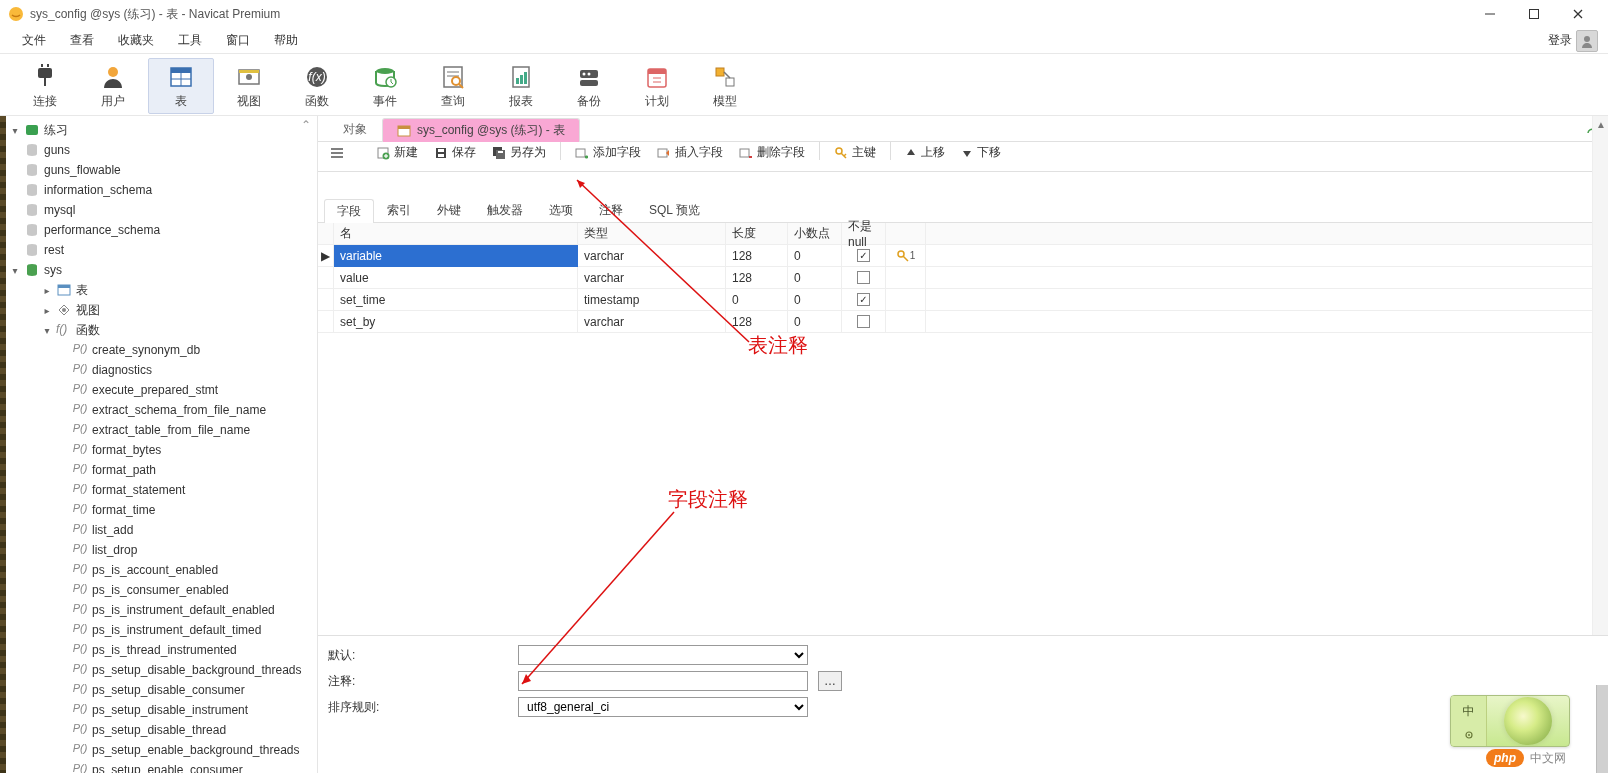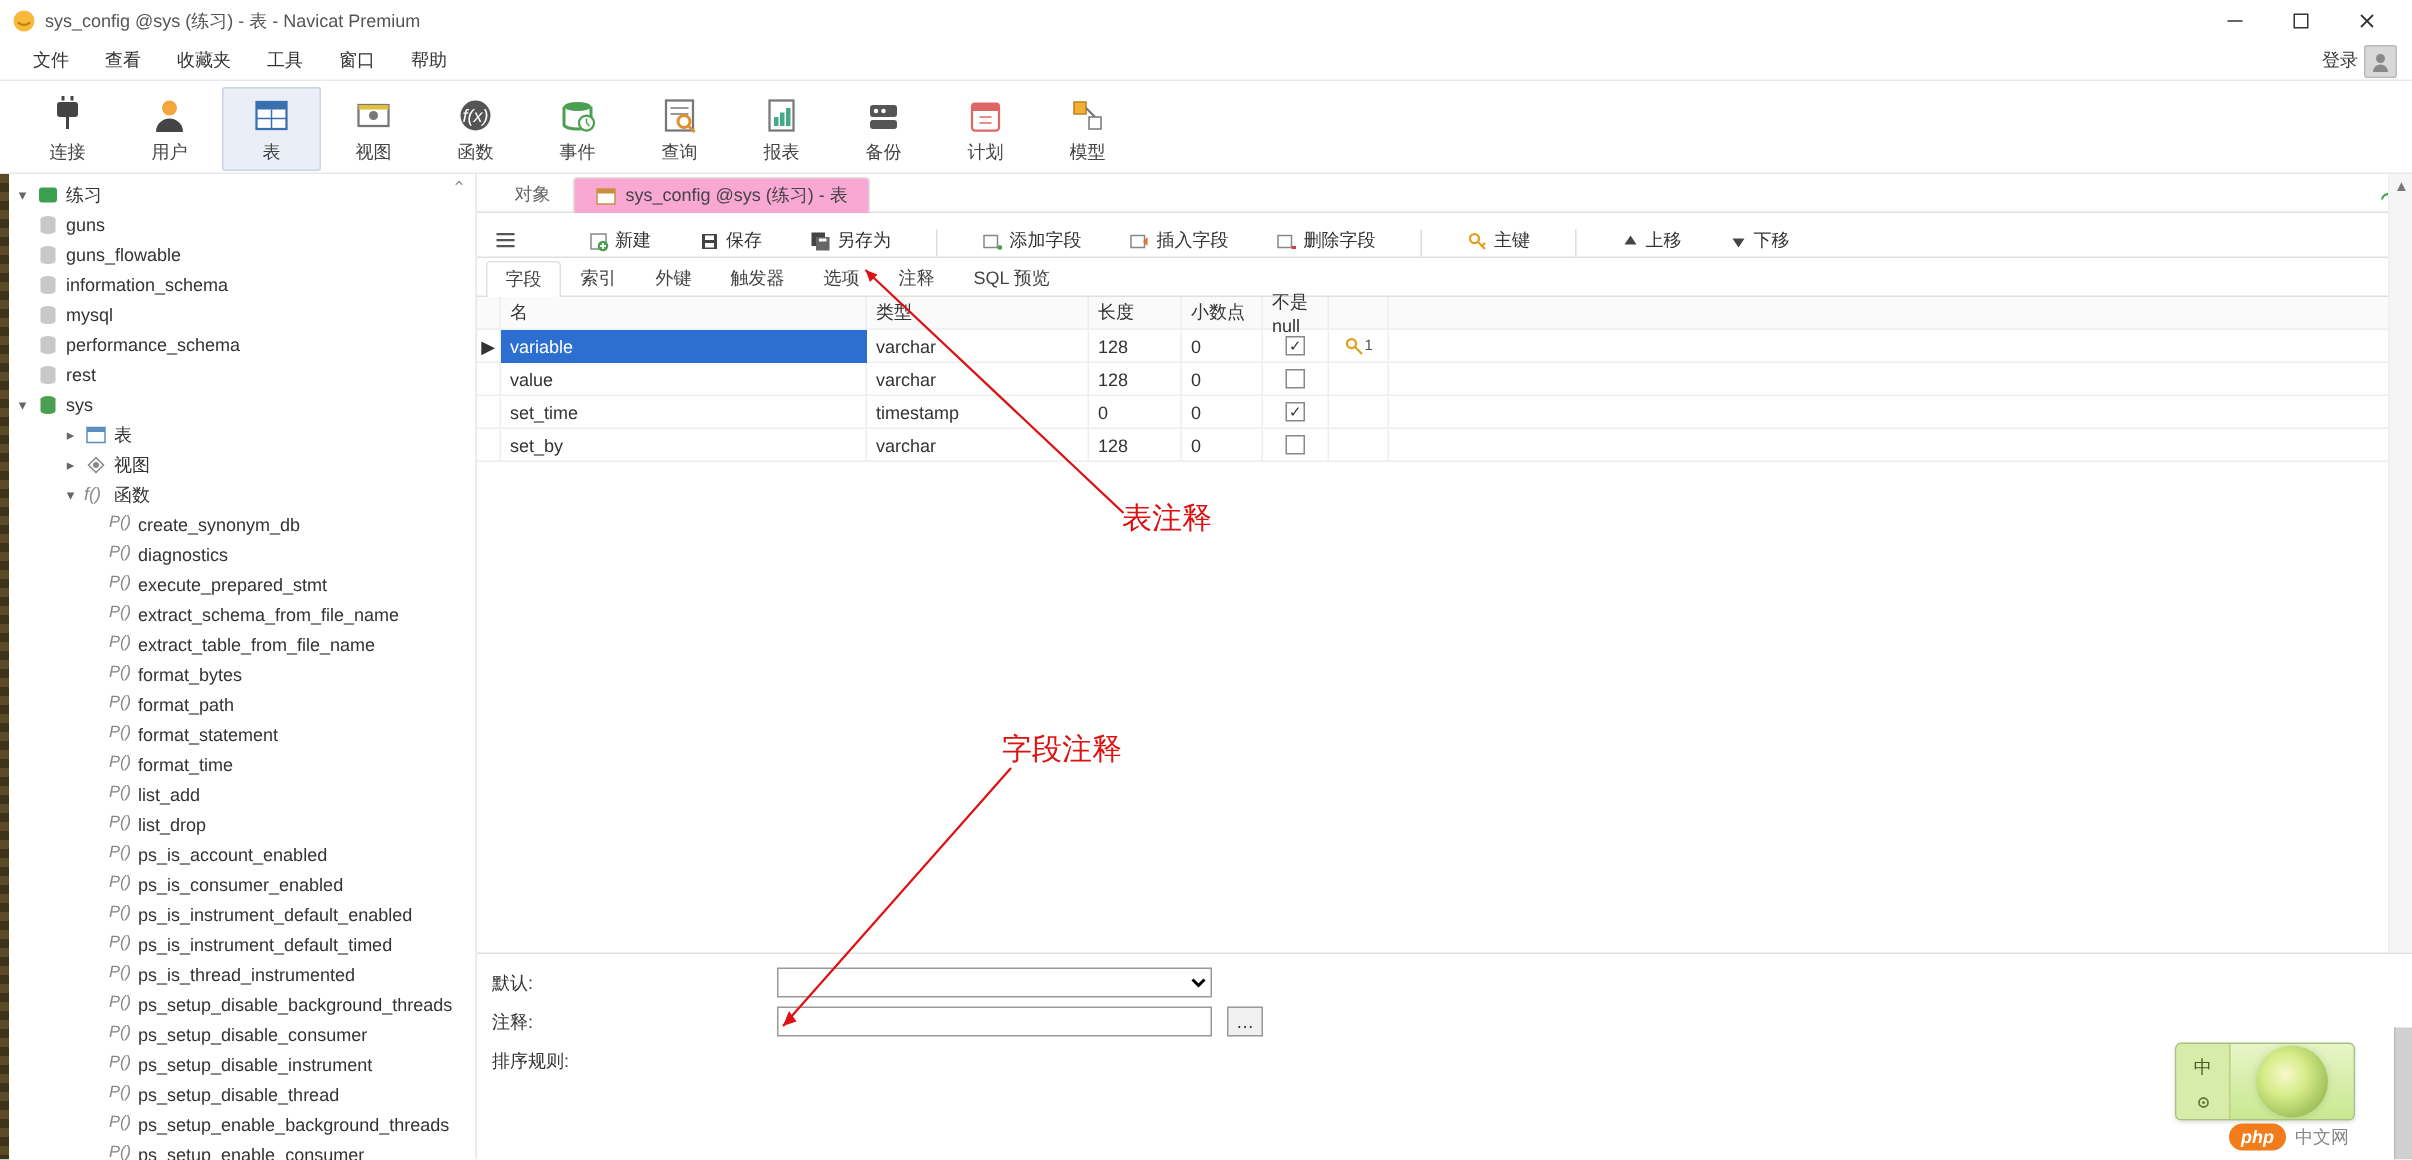--- a/index.html
+++ b/index.html
@@ -37,26 +37,26 @@
 .indent-2 { padding-left:32px; }
 .indent-3 { padding-left:48px; }
 
 .content { flex:1; display:flex; flex-direction:column; position:relative; }
 .tabstrip { height:26px; display:flex; align-items:flex-end; padding-left:10px; border-bottom:1px solid #e0e0e0; background:#fff; }
 .tab { height:24px; padding:0 14px; display:flex; align-items:center; gap:6px; border:1px solid transparent; border-bottom:none; color:#444; }
 .tab.active { background:#f9a8d4; border-color:#e0e0e0; border-top-left-radius:3px; border-top-right-radius:3px; position:relative; top:1px; }
 .tab.obj { color:#666; }
 .tabstrip .right-icon { margin-left:auto; margin-right:8px; width:16px; height:16px; display:flex; align-items:center; justify-content:center; }
 
-.editor-toolbar { height:30px; display:flex; align-items:flex-end; padding:0 8px; border-bottom:1px solid #e0e0e0; gap:20px; background:#fff; }
+.editor-toolbar { height:30px; display:flex; align-items:flex-start; padding:0 8px; border-bottom:1px solid #e0e0e0; gap:4px; background:#fff; }
 .editor-toolbar .burger { width:22px; height:22px; display:flex; align-items:center; justify-content:center; margin-right:18px; color:#555; }
 .editor-toolbar .tb-btn { display:flex; align-items:center; gap:4px; padding:2px 6px; color:#333; }
 .editor-toolbar .tb-sep { width:1px; height:18px; background:#ddd; margin:0 4px; }
 
-.sub-tabs { height:26px; display:flex; align-items:center; padding-left:6px; border-bottom:1px solid #e0e0e0; }
+.sub-tabs { height:26px; display:flex; align-items:center; padding-left:6px; border-bottom:1px solid #e0e0e0;margin-top:25px; }
 .sub-tab { height:24px; padding:0 12px; display:flex; align-items:center; color:#444; border:1px solid transparent; border-bottom:none; }
 .sub-tab.active { border-color:#e0e0e0; background:#fff; position:relative; top:1px; border-top-left-radius:3px; border-top-right-radius:3px; }
 
 .grid-header, .grid-row { display:flex; align-items:center; height:22px; border-bottom:1px solid #eee; }
 .grid-header .cell, .grid-row .cell { border-right:1px solid #eee; padding:0 6px; height:22px; display:flex; align-items:center; }
 .grid-header { background:#fafafa; color:#333; }
 .grid-row.selected .cell:first-child + .cell { background:#2c6fd1; color:#fff; }
 .grid-row.selected { }
 .c-mark { width:16px; justify-content:center; color:#444; }
 .c-name { width:244px; }
@@ -646,20 +646,21 @@
           <label>默认:</label>
           <select value=""><option></option></select>
         </div>
       <div class="prop-row">
           <label>注释:</label>
           <input value="" style="">
           <span class="more-btn">…</span>
         </div>
       <div class="prop-row">
           <label>排序规则:</label>
+          <select><option>utf8_general_ci</option></select>
         </div>
     </div>
 
     <span class="annotation" style="left:430px; top:216px;">表注释</span>
     <svg class="annotation-line" style="left:255px; top:60px; width:180px; height:170px;" viewBox="0 0 180 170">
         <line x1="4" y1="4" x2="176" y2="166" stroke="#d11" stroke-width="1.5"></line>
         <path d="M4 4 L12 7 L7 12 Z" fill="#d11"></path>
       </svg>
     <span class="annotation" style="left:350px; top:370px;">字段注释</span>
     <svg class="annotation-line" style="left:200px; top:392px; width:160px; height:180px;" viewBox="0 0 160 180">

